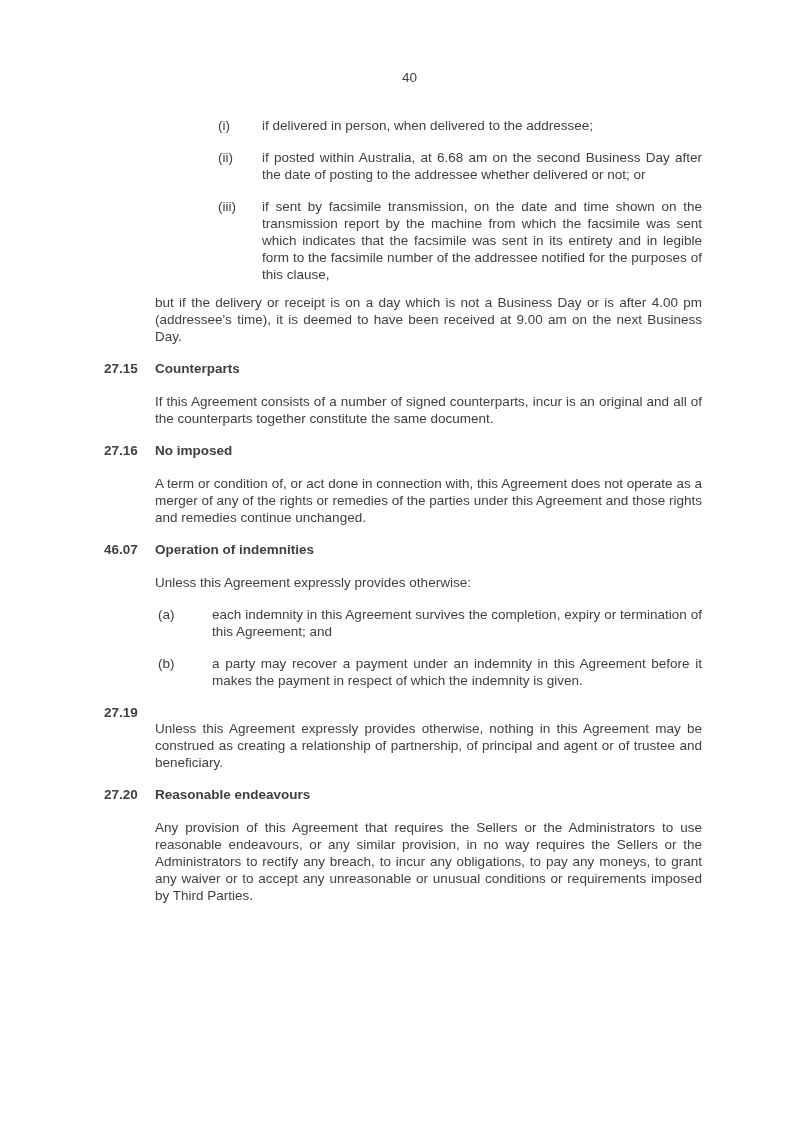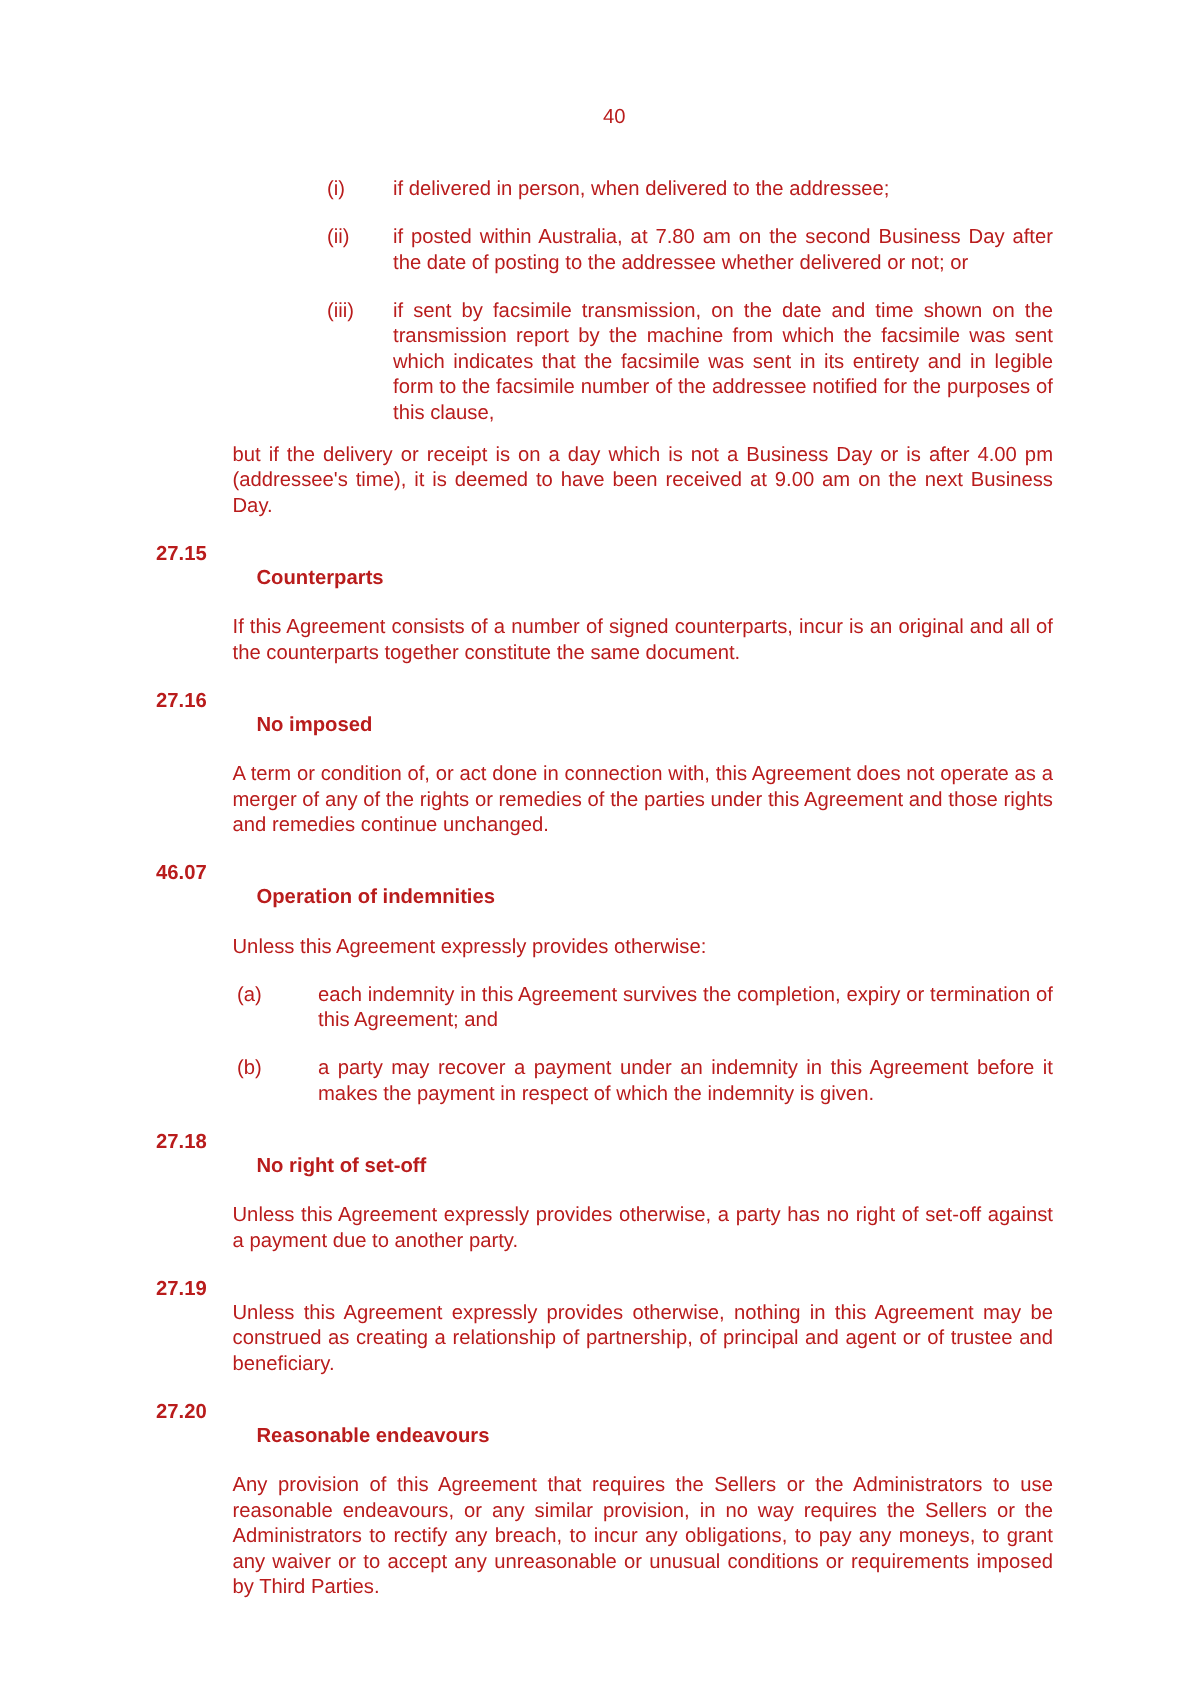--- a/index.html
+++ b/index.html
@@ -5,21 +5,21 @@
   html, body {
     margin: 0;
     padding: 0;
     background: #ffffff;
   }
   .page {
     position: relative;
     width: 793px;
     height: 1122px;
     background: #ffffff;
-    color: #b91c1c;
+    color: #404040;
     font-family: "Liberation Sans", sans-serif;
     font-size: 13.5px;
     line-height: 17px;
     overflow: hidden;
   }
   .page-number {
     position: absolute;
     top: 69px;
     left: 0;
     right: 0;
@@ -59,21 +59,21 @@
     margin-top: 15px;
   }
   .sec-num {
     flex: none;
     width: 51px;
     font-weight: bold;
   }
   .sec-body { flex: 1; }
   .sec-heading {
     font-weight: bold;
-    margin: 16px;
+    margin: 0;
   }
   .para {
     margin: 16px 0 0 0;
     text-align: justify;
   }
   
   .li-alpha {
     display: flex;
     align-items: flex-start;
     margin-top: 15px;
@@ -98,21 +98,21 @@
   <div class="content">
 
     <div>
   <div class="li-roman">
     <span class="marker">(i)</span>
     <span class="text">if delivered in person, when delivered to the addressee;</span>
   </div>
 
   <div class="li-roman">
     <span class="marker">(ii)</span>
-    <span class="text">if posted within Australia, at 7.80 am on the second Business Day after the date of posting to the addressee whether delivered or not; or</span>
+    <span class="text">if posted within Australia, at 6.68 am on the second Business Day after the date of posting to the addressee whether delivered or not; or</span>
   </div>
 
   <div class="li-roman">
     <span class="marker">(iii)</span>
     <span class="text">if sent by facsimile transmission, on the date and time shown on the transmission report by the machine from which the facsimile was sent which indicates that the facsimile was sent in its entirety and in legible form to the facsimile number of the addressee notified for the purposes of this clause,</span>
   </div>
 </div>
 
     <p class="trailing-para">but if the delivery or receipt is on a day which is not a Business Day or is after 4.00 pm (addressee's time), it is deemed to have been received at 9.00 am on the next Business Day.</p>
 
@@ -143,27 +143,20 @@
     <span class="text">each indemnity in this Agreement survives the completion, expiry or termination of this Agreement; and</span>
   </div>
 
   <div class="li-alpha">
     <span class="marker">(b)</span>
     <span class="text">a party may recover a payment under an indemnity in this Agreement before it makes the payment in respect of which the indemnity is given.</span>
   </div>
 </div>
   </div>
 
-  <div class="section">
-    <span class="sec-num">27.18</span>
-    <div class="sec-body">
-      <p class="sec-heading">No right of set-off</p>
-    <p class="para">Unless this Agreement expressly provides otherwise, a party has no right of set-off against a payment due to another party.</p>
-          </div>
-  </div>
 
   <div class="section">
     <span class="sec-num">27.19</span>
     <div class="sec-body">
     <p class="para">Unless this Agreement expressly provides otherwise, nothing in this Agreement may be construed as creating a relationship of partnership, of principal and agent or of trustee and beneficiary.</p>
           </div>
   </div>
 
   <div class="section">
     <span class="sec-num">27.20</span>

